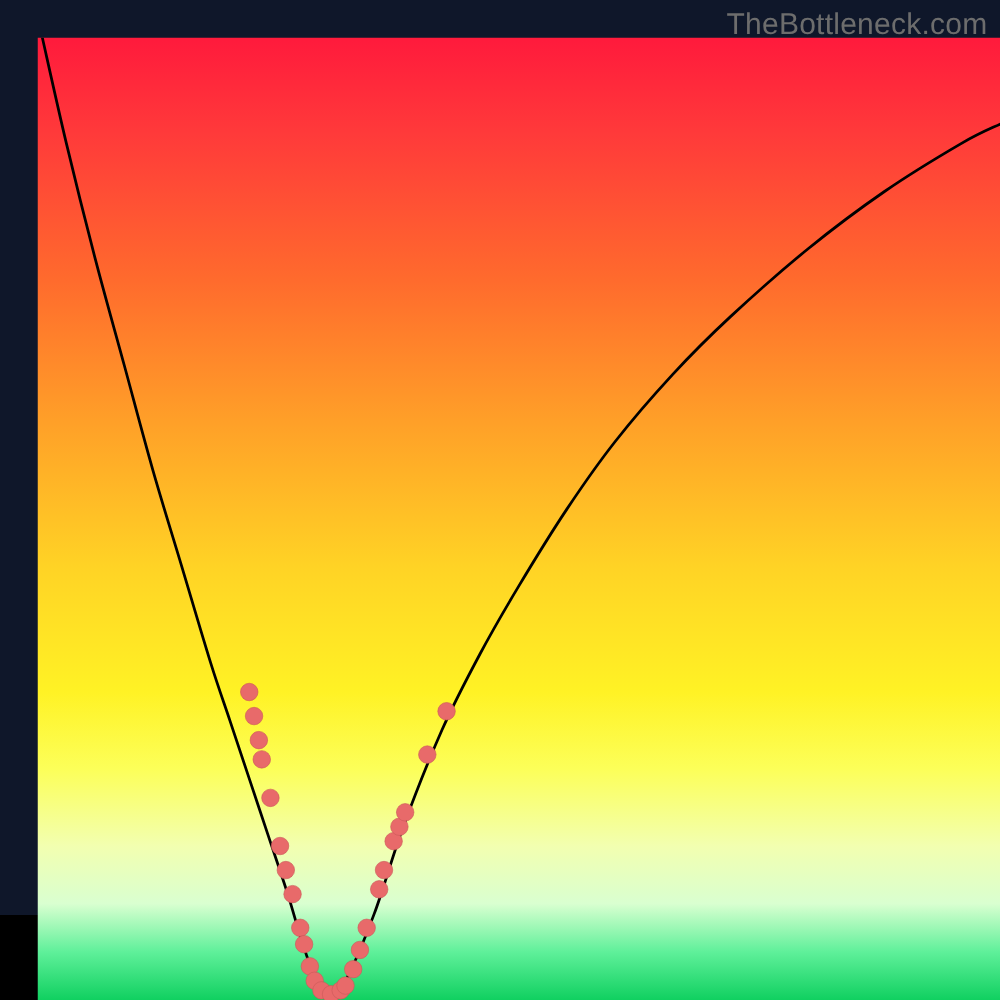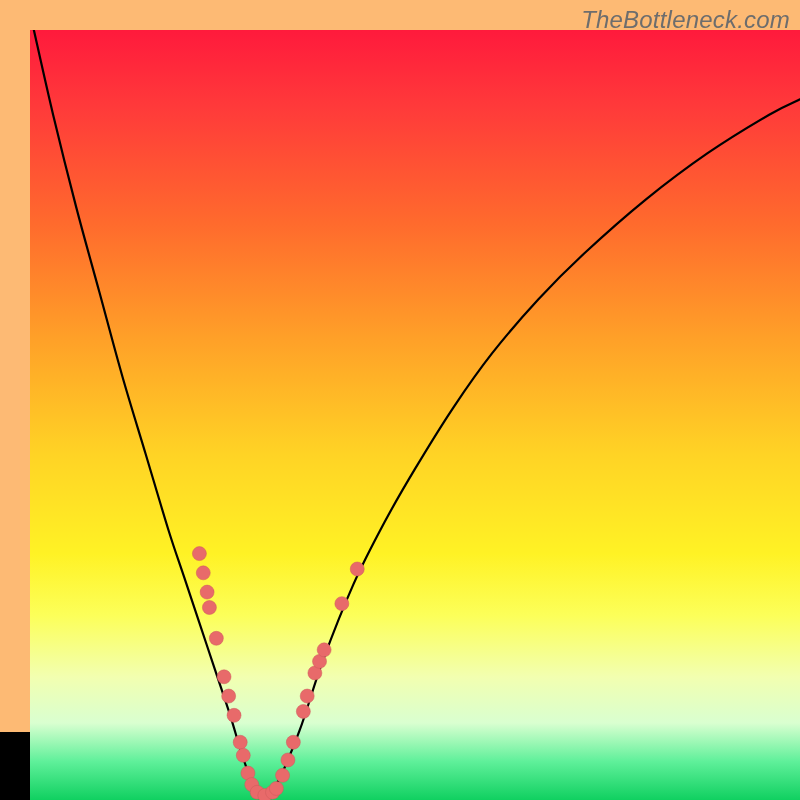--- a/index.html
+++ b/index.html
@@ -8,22 +8,21 @@
     width: 800px;
     height: 800px;
     background: #000;
     overflow: hidden;
     font-family: Arial, Helvetica, sans-serif;
   }
   .frame {
     position: relative;
     width: 800px;
     height: 732px;
-    background: #fdba74;
-    font-style: italic;
+    background: #0f172a;
   }
   .plot-area {
     position: absolute;
     left: 30px;
     top: 30px;
     width: 770px;
     height: 770px;
     overflow: hidden;
   }
   .gradient {

